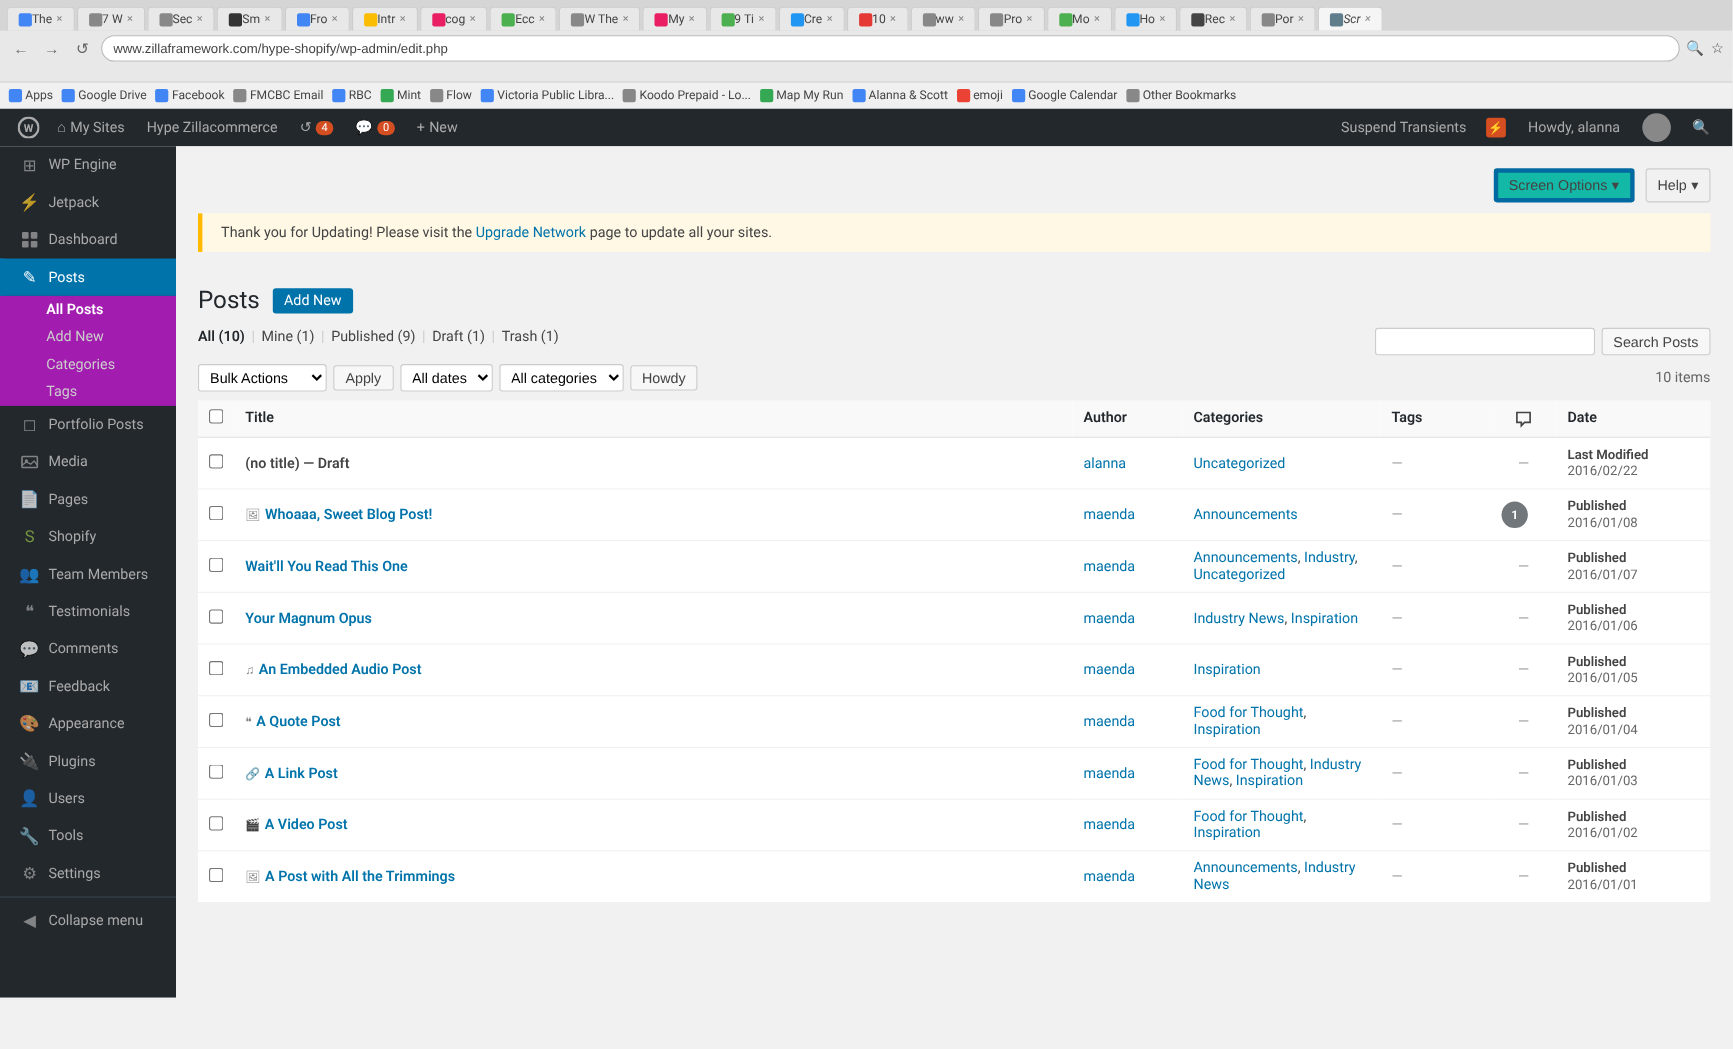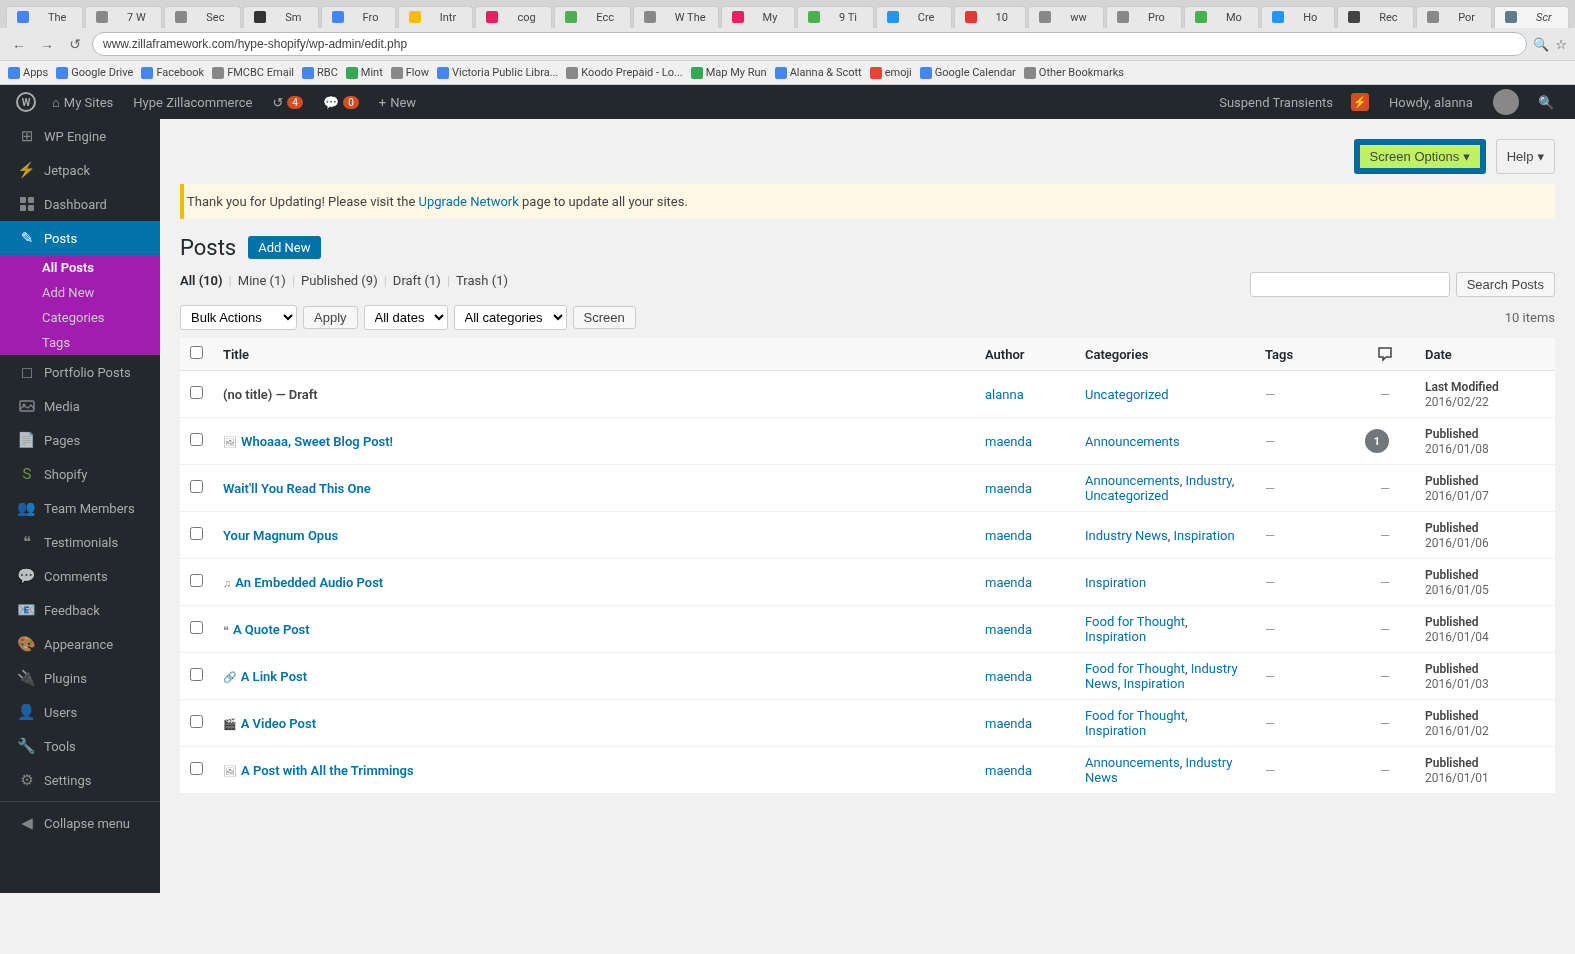--- a/index.html
+++ b/index.html
@@ -1,28 +1,28 @@
 <!DOCTYPE html>
 <html><head>
   <meta charset="utf-8">
   <style>
     * { box-sizing: border-box; margin: 0; padding: 0; }
     body { font-family: -apple-system, BlinkMacSystemFont, "Segoe UI", Roboto, sans-serif; font-size: 13px; background: #f1f1f1; color: #444; }
 
     
     .browser-chrome { background: #e8e8e8; border-bottom: 1px solid #ccc; }
     .browser-tabs { display: flex; align-items: flex-end; padding: 6px 6px 0; background: #d5d5d5; gap: 2px; font-size: 11px; overflow: hidden; }
-    .browser-tab { background: #e8e8e8; border: 1px solid #ccc; border-bottom: none; border-radius: 4px 4px 0 0; padding: 4px 10px; white-space: nowrap; overflow: hidden; text-overflow: ellipsis; max-width: 100px; cursor: pointer; display: flex; gap: 19px; }
+    .browser-tab { background: #e8e8e8; border: 1px solid #ccc; border-bottom: none; border-radius: 4px 4px 0 0; padding: 4px 10px; white-space: nowrap; overflow: hidden; text-overflow: ellipsis; max-width: 100px; cursor: pointer; display: flex; align-items: center; gap: 0; }
     .browser-tab.active { background: #f5f5f5; z-index: 1; font-style: italic; }
     .browser-tab .tab-favicon { width: 12px; height: 12px; background: #888; border-radius: 2px; flex-shrink: 0; }
     .browser-tab .tab-close { color: #888; margin-left: 4px; font-size: 10px; cursor: pointer; }
     .browser-toolbar { display: flex; align-items: center; padding: 4px 8px; gap: 6px; background: #e8e8e8; }
     .browser-nav-btn { width: 22px; height: 22px; border: none; background: none; cursor: pointer; color: #666; font-size: 14px; display: flex; align-items: center; justify-content: center; border-radius: 3px; }
     .browser-address { flex: 1; height: 24px; border: 1px solid #bbb; border-radius: 12px; padding: 0 10px; font-size: 12px; background: white; color: #444; }
-    .browser-bookmarks { display: flex; align-items: center; padding: 2px 8px; gap: 8px; font-size: 11px; color: #444; overflow: hidden; border-top: 1px solid #d0d0d0; background: #f0f0f0; height: 24px; }
+    .browser-bookmarks { display: flex; align-items: center; padding: 2px 8px; gap: 8px; font-size: 11px; color: #444; overflow: hidden; border-top: 1px solid #d0d0d0; background: #f0f0f0; height: 24px; margin-top: 14px; }
     .bookmark-item { display: flex; align-items: center; gap: 3px; cursor: pointer; white-space: nowrap; color: #444; }
     .bookmark-icon { width: 12px; height: 12px; background: #888; border-radius: 2px; flex-shrink: 0; }
     .bookmark-icon.blue { background: #4285f4; }
     .bookmark-icon.green { background: #34a853; }
     .bookmark-icon.red { background: #ea4335; }
     .bookmark-icon.gray { background: #888; }
 
     
     .wp-admin-bar { background: #23282d; color: #aaa; display: flex; align-items: center; padding: 0 10px; height: 34px; gap: 0; }
     .wp-admin-bar-logo { width: 32px; height: 34px; display: flex; align-items: center; justify-content: center; color: #aaa; font-size: 18px; cursor: pointer; }
@@ -41,25 +41,25 @@
     .sidebar-icon { width: 18px; height: 18px; flex-shrink: 0; display: flex; align-items: center; justify-content: center; font-size: 15px; color: inherit; opacity: 0.7; }
     .sidebar-menu-item:hover .sidebar-icon, .sidebar-menu-item.active .sidebar-icon { opacity: 1; }
     .sidebar-sub-item { display: flex; align-items: center; padding: 5px 10px 5px 42px; color: #ccc; cursor: pointer; font-size: 13px; }
     .sidebar-sub-item.active { color: white; font-weight: 600; }
     .sidebar-section { background: #a21caf; }
     .sidebar-divider { height: 1px; background: #37444c; margin: 4px 0; }
 
     
     .wp-main { flex: 1; padding: 20px 20px 20px 20px; background: #f1f1f1; }
     .wp-main-header { display: flex; justify-content: flex-end; gap: 10px; margin-bottom: 10px; }
-    .screen-options-btn { background: #bef264; border: 6px solid #0369a1; border-radius: 3px; padding: 4px 10px; cursor: pointer; font-size: 13px; color: #444; display: flex; align-items: center; gap: 4px; }
+    .screen-options-btn { background: #14b8a6; border: 4px solid #0369a1; border-radius: 3px; padding: 4px 10px; cursor: pointer; font-size: 13px; color: #444; display: flex; align-items: center; gap: 4px; }
     .help-btn { background: #f1f1f1; border: 1px solid #ccc; border-radius: 3px; padding: 4px 10px; cursor: pointer; font-size: 13px; color: #444; display: flex; align-items: center; gap: 4px; }
 
     
-    .wp-notice { background: #fff8e5; border-left: 4px solid #ffb900; padding: 10px 3px; margin-bottom: 16px; font-size: 13px; }
+    .wp-notice { background: #fff8e5; border-left: 4px solid #ffb900; padding: 10px 17px; margin-bottom: 32px; font-size: 13px; }
     .wp-notice a { color: #0073aa; text-decoration: none; }
 
     
     .page-title-row { display: flex; align-items: center; gap: 12px; margin-bottom: 12px; }
     .page-title { font-size: 22px; font-weight: 400; color: #23282d; }
     .add-new-btn { background: #0073aa; color: white; border: none; border-radius: 3px; padding: 4px 10px; cursor: pointer; font-size: 13px; text-decoration: none; }
 
     
     .filters-row { display: flex; align-items: center; gap: 6px; margin-bottom: 8px; flex-wrap: wrap; }
     .filter-link { color: #444; text-decoration: none; font-size: 13px; }
@@ -345,21 +345,21 @@
           <option>Edit</option>
           <option>Move to Trash</option>
         </select>
         <button class="apply-btn">Apply</button>
         <select class="bulk-select">
           <option>All dates</option>
         </select>
         <select class="bulk-select">
           <option>All categories</option>
         </select>
-        <button class="filter-btn">Screen</button>
+        <button class="filter-btn">Howdy</button>
       </div>
       <div class="toolbar-right">
         <span>10 items</span>
       </div>
     </div>
 
     <div class="table-wrapper">
       <table class="posts-table">
         <thead>
           <tr>

